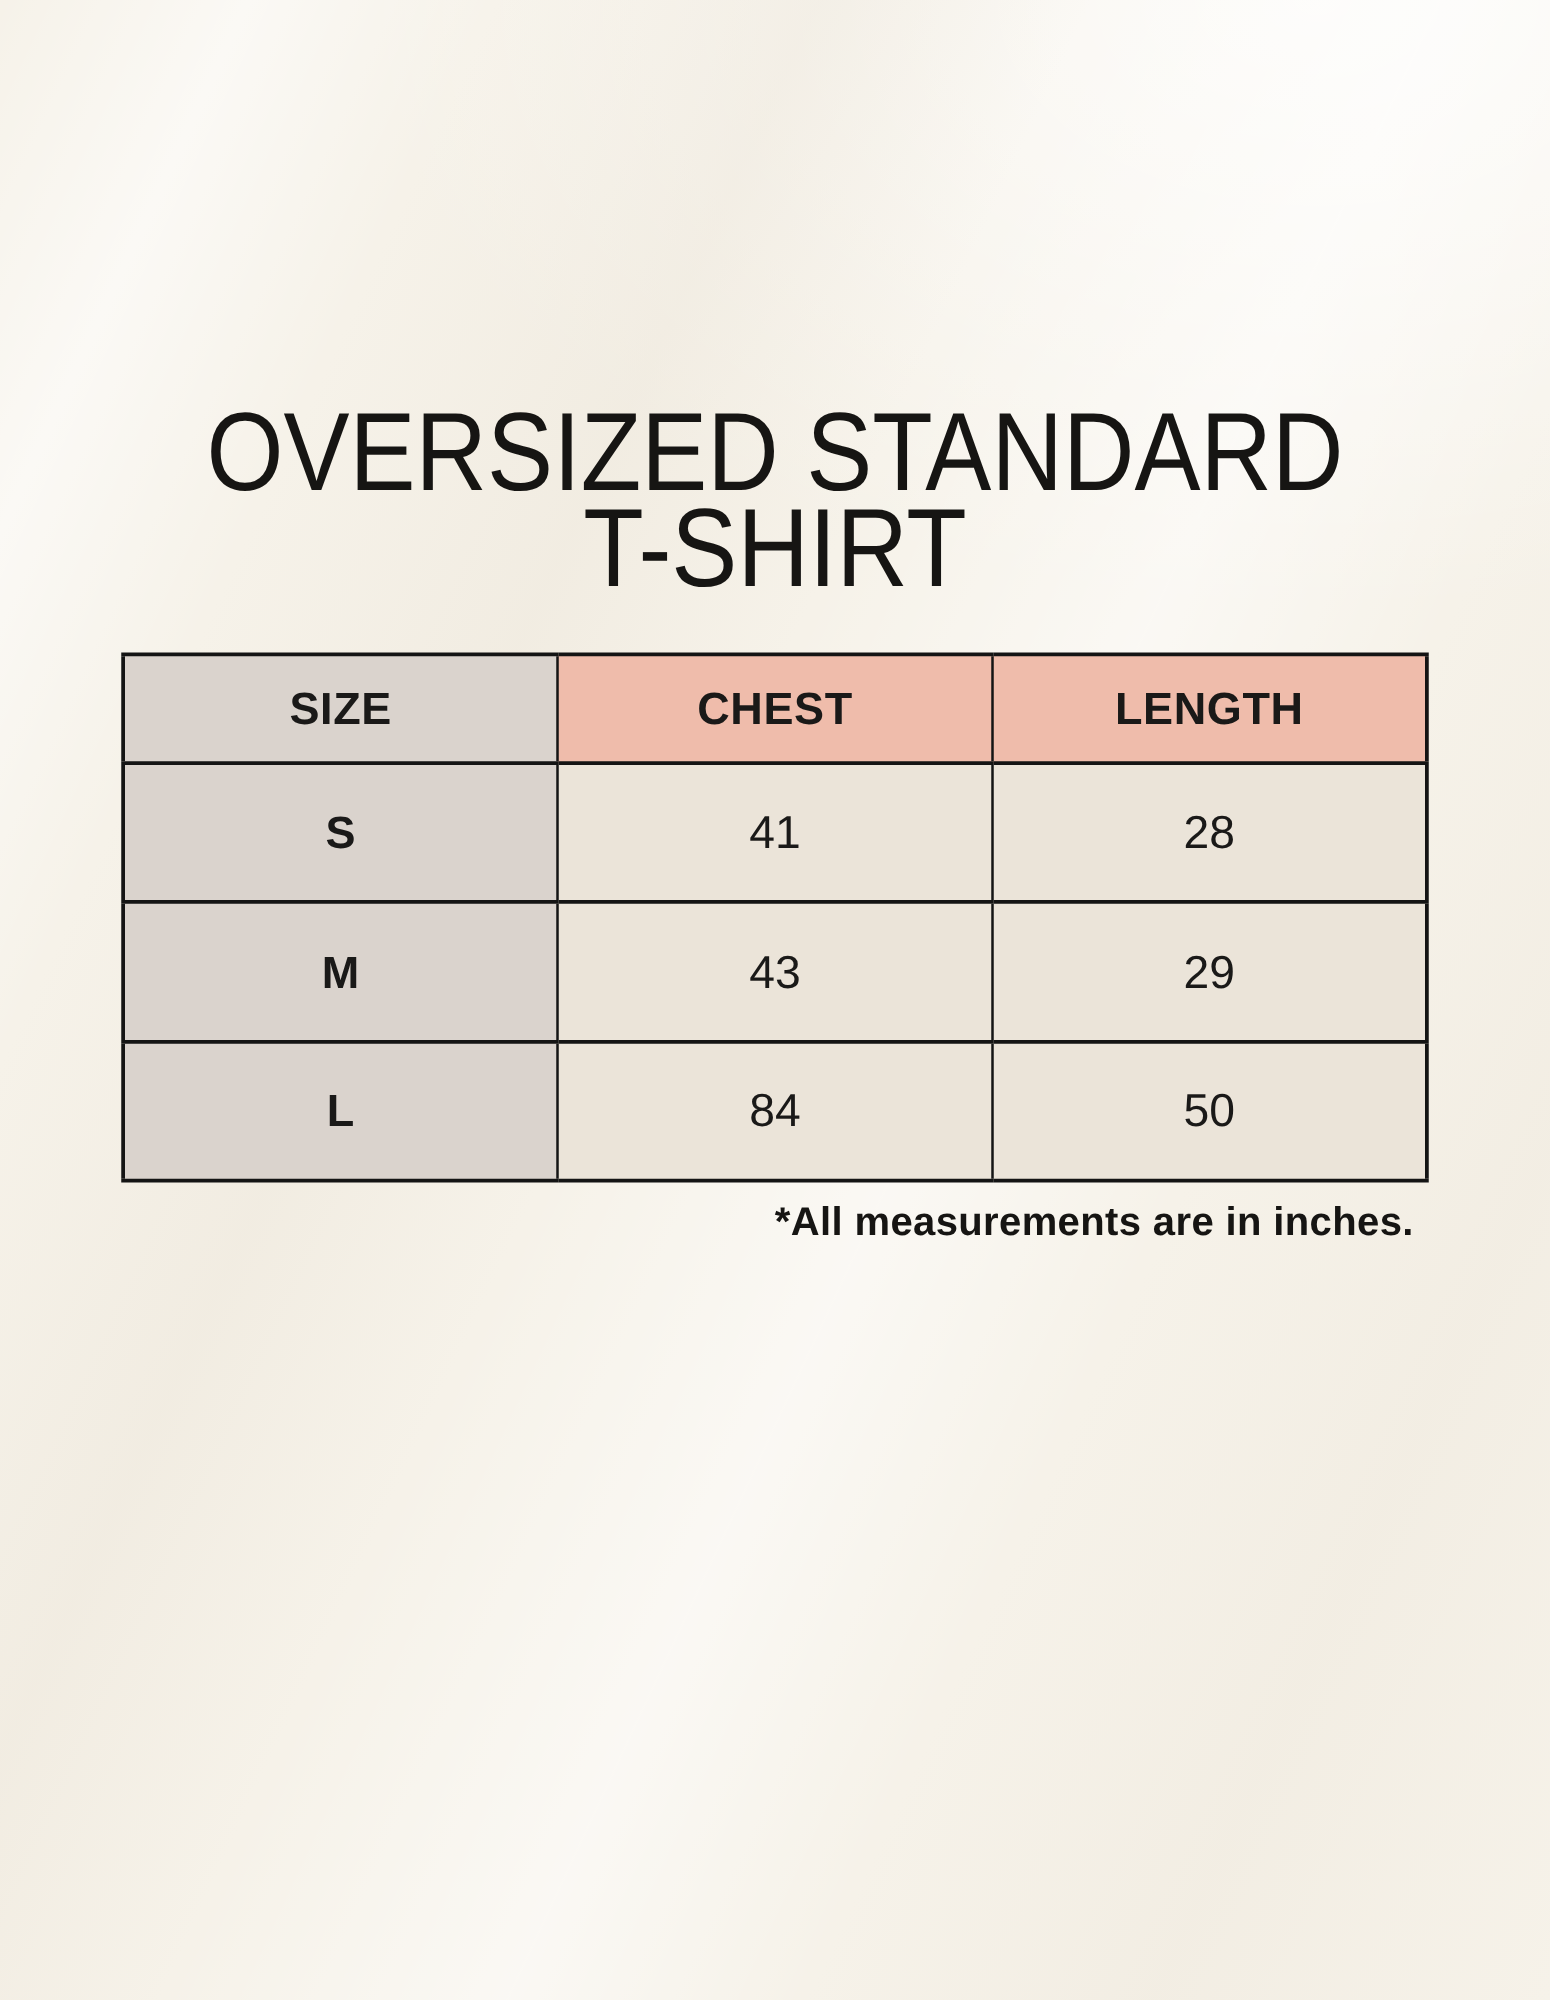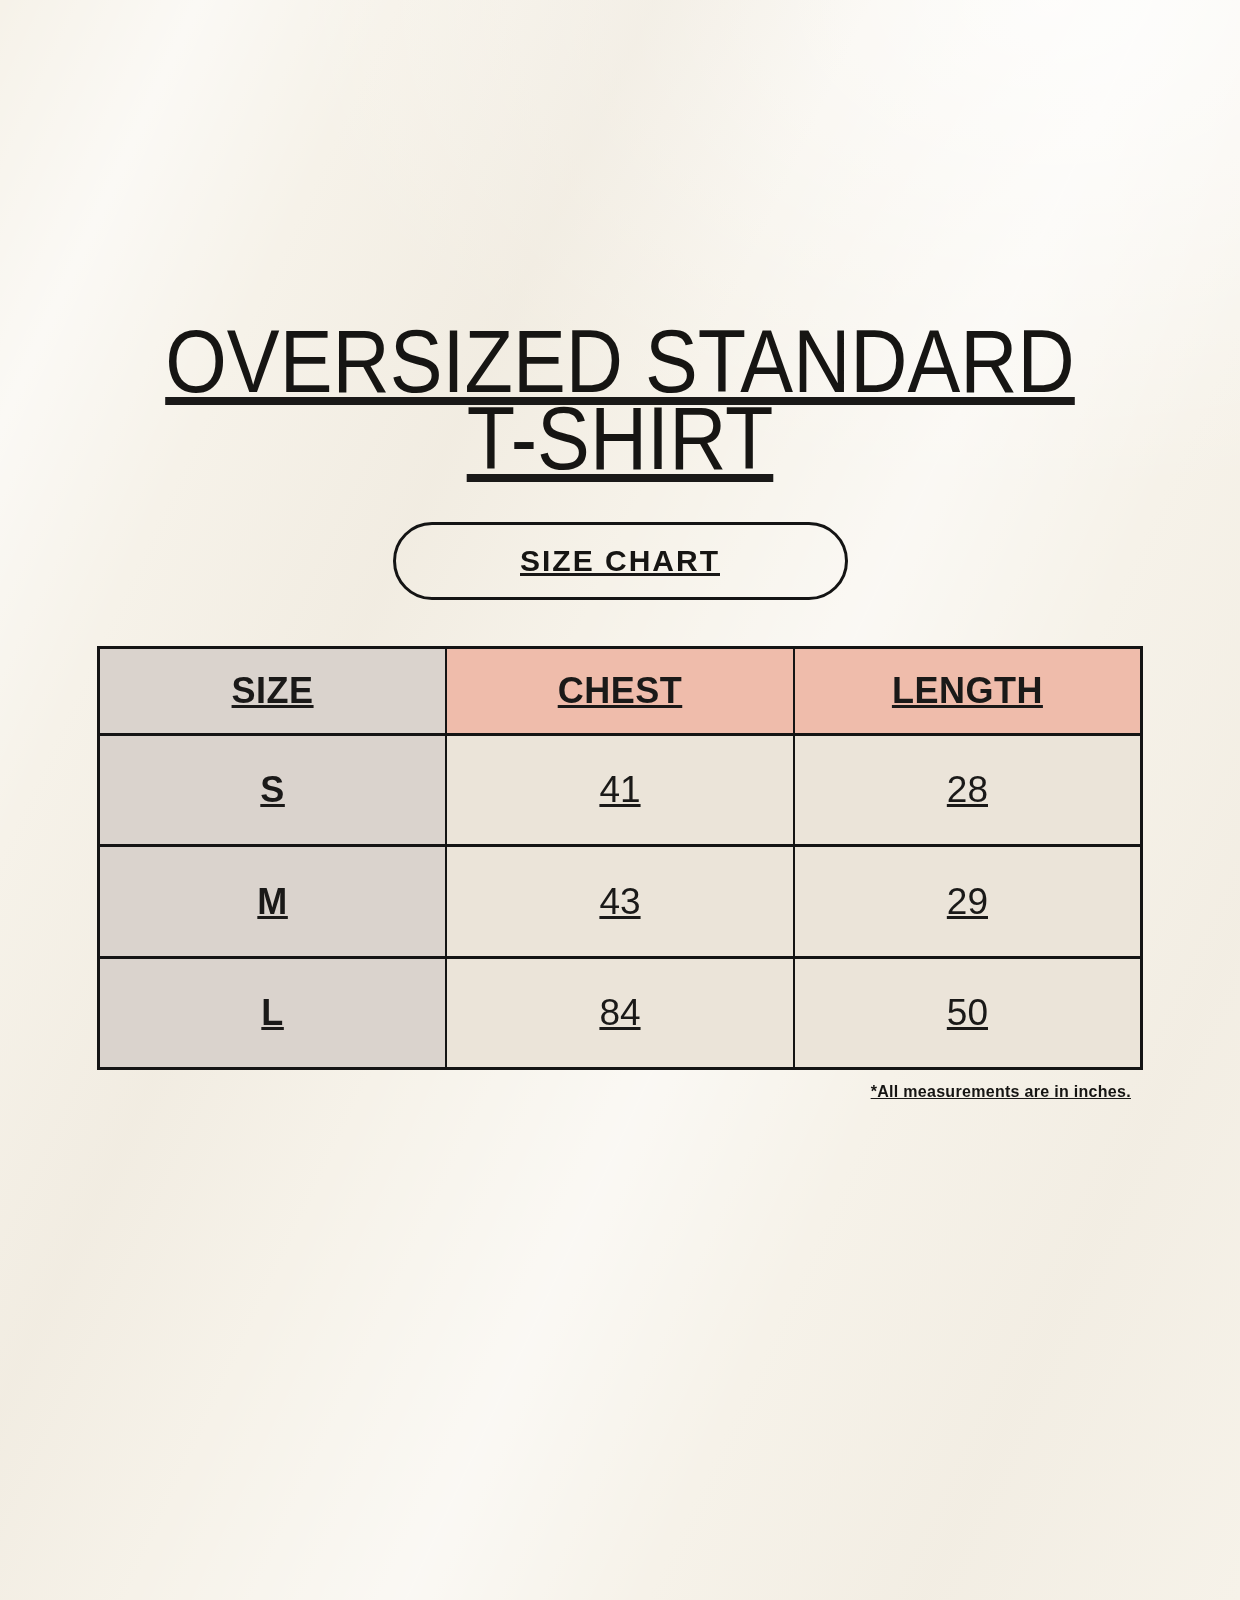--- a/index.html
+++ b/index.html
@@ -19,21 +19,20 @@
         rgba(255,255,255,0)   0%,
         rgba(255,255,255,0.55) 10%,
         rgba(255,255,255,0)   20%,
         rgba(234,227,214,0.38) 33%,
         rgba(255,255,255,0)   44%,
         rgba(255,255,255,0.5)  58%,
         rgba(255,255,255,0)   70%,
         rgba(234,227,214,0.30) 84%,
         rgba(255,255,255,0)  100%),
       radial-gradient(1400px 900px at 85% 0%, rgba(255,255,255,0.75), rgba(255,255,255,0) 55%);
-    text-decoration: underline;
   }
   .title {
     padding-top: 323px;
     text-align: center;
     font-size: 89px;
     font-weight: 400;
     line-height: 0.86;
     letter-spacing: 0;
     color: #161513;
     transform: scaleX(0.89);
@@ -83,39 +82,36 @@
     background: #ebe4d9;
   }
   .th-size   { background: #dad3cd; }
   .th-measure{ background: #efbcab; }
   .size-cell { background: #dad3cd !important; font-weight: 700 !important; font-size: 36px !important; letter-spacing: 0.5px; }
   .footnote {
     width: 1046px;
     margin: 13px auto 0;
     padding-right: 12px;
     text-align: right;
-    font-size: 16px;
+    font-size: 32px;
     font-weight: 700;
     letter-spacing: 0.3px;
     color: #161513;
   }
 </style>
 </head>
 <body>
 
 <div class="page">
 
   <h1 class="title">
     <span class="title-line">OVERSIZED STANDARD</span>
     <span class="title-line">T-SHIRT</span>
   </h1>
 
-  <div class="pill">
-    <span>SIZE CHART</span>
-  </div>
 
   <table class="size-table">
     <thead>
       <tr>
         <th class="th-size">SIZE</th>
         <th class="th-measure">CHEST</th>
         <th class="th-measure">LENGTH</th>
       </tr>
     </thead>
     <tbody>

